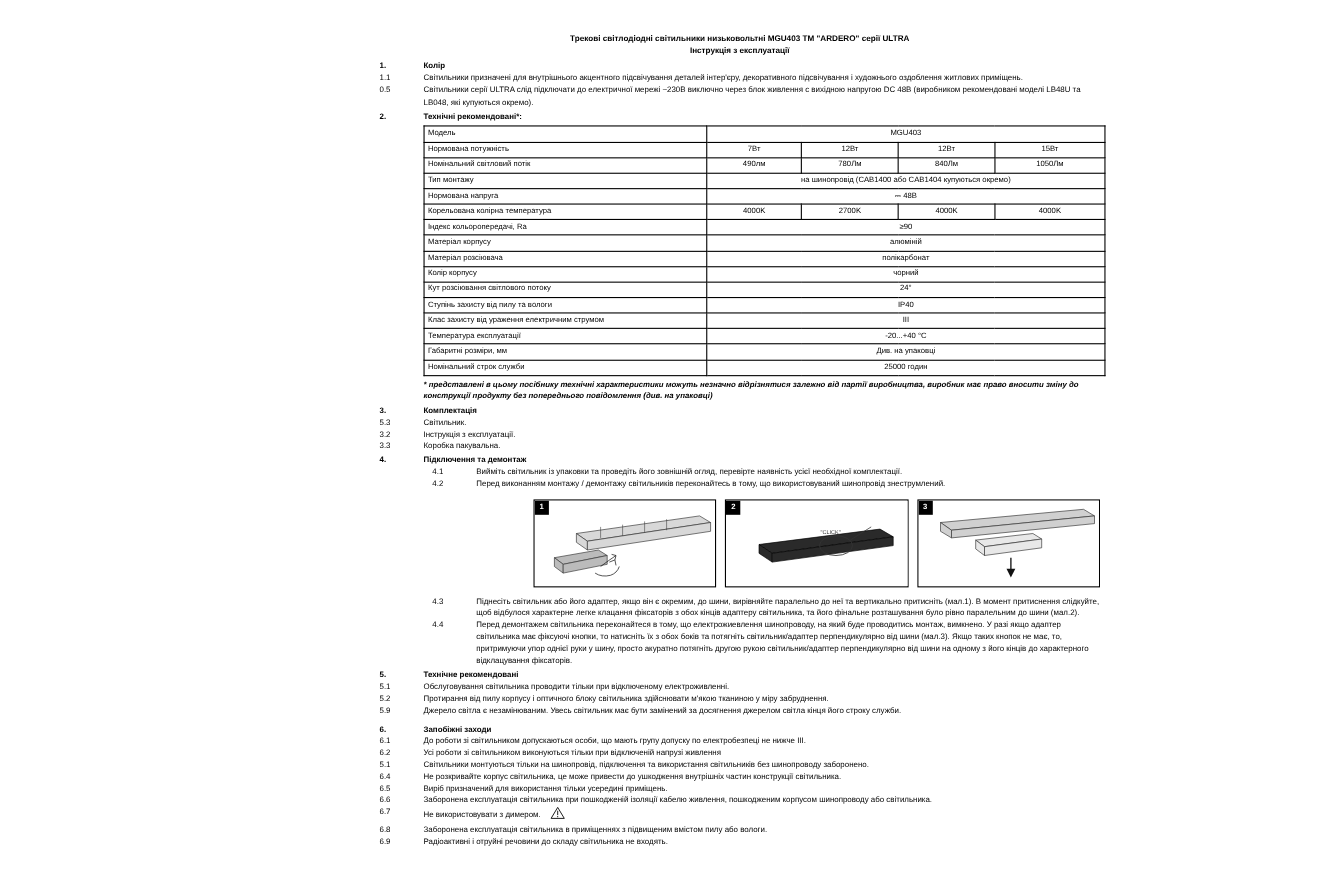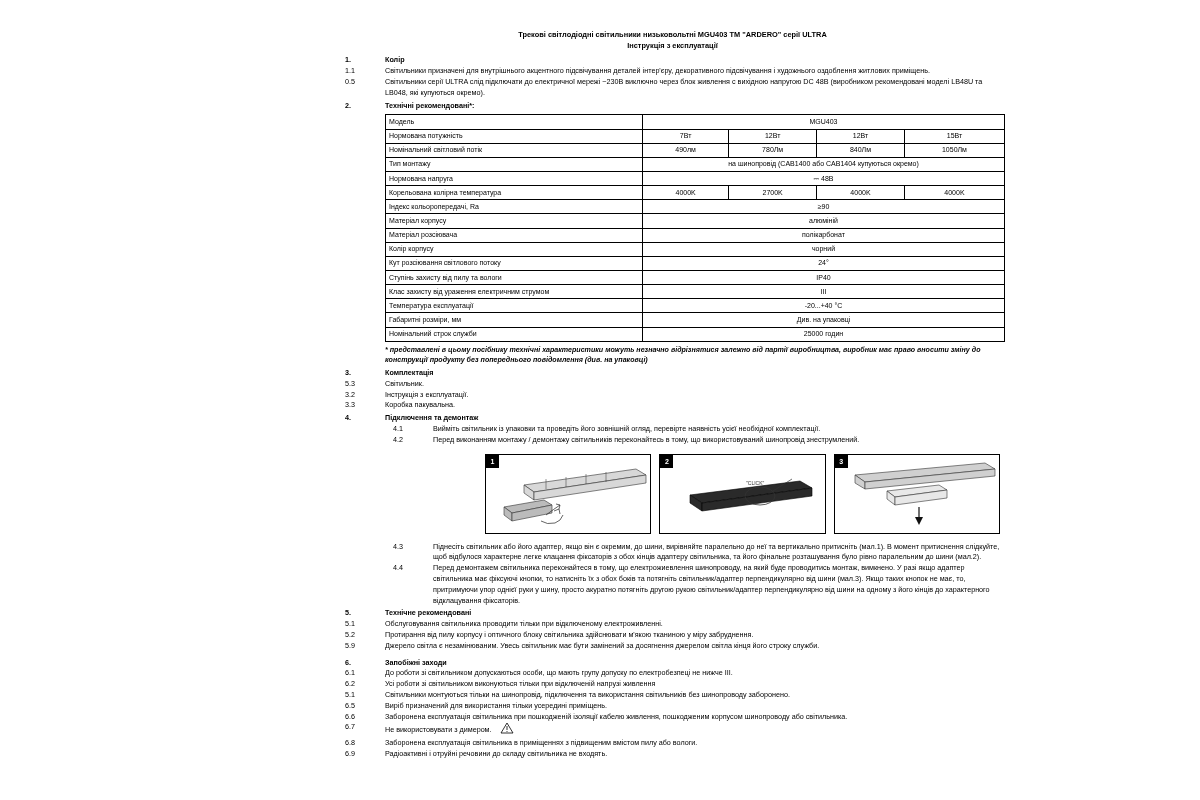--- a/index.html
+++ b/index.html
@@ -345,20 +345,24 @@
   </div>
   <div class="row">
     <span class="num">6.2</span>
     <span class="txt">Усі роботи зі світильником виконуються тільки при відключеній напрузі живлення</span>
   </div>
   <div class="row">
     <span class="num">5.1</span>
     <span class="txt">Світильники монтуються тільки на шинопровід, підключення та використання світильників без шинопроводу заборонено.</span>
   </div>
   <div class="row">
+    <span class="num">6.4</span>
+    <span class="txt">Не розкривайте корпус світильника, це може привести до ушкодження внутрішніх частин конструкції світильника.</span>
+  </div>
+  <div class="row">
     <span class="num">6.5</span>
     <span class="txt">Виріб призначений для використання тільки усередині приміщень.</span>
   </div>
   <div class="row">
     <span class="num">6.6</span>
     <span class="txt">Заборонена експлуатація світильника при пошкодженій ізоляції кабелю живлення, пошкодженим корпусом шинопроводу або світильника.</span>
   </div>
   <div class="row">
     <span class="num">6.7</span>
     <span class="txt">

